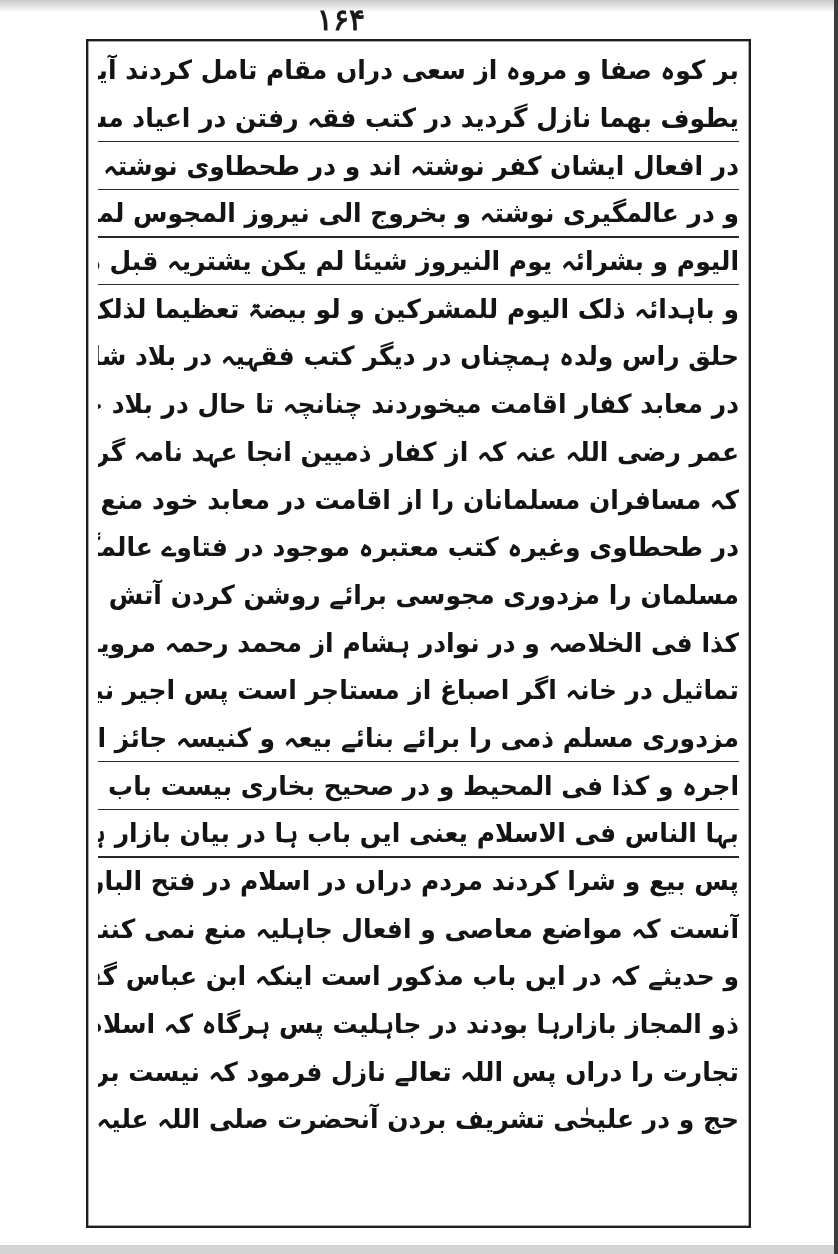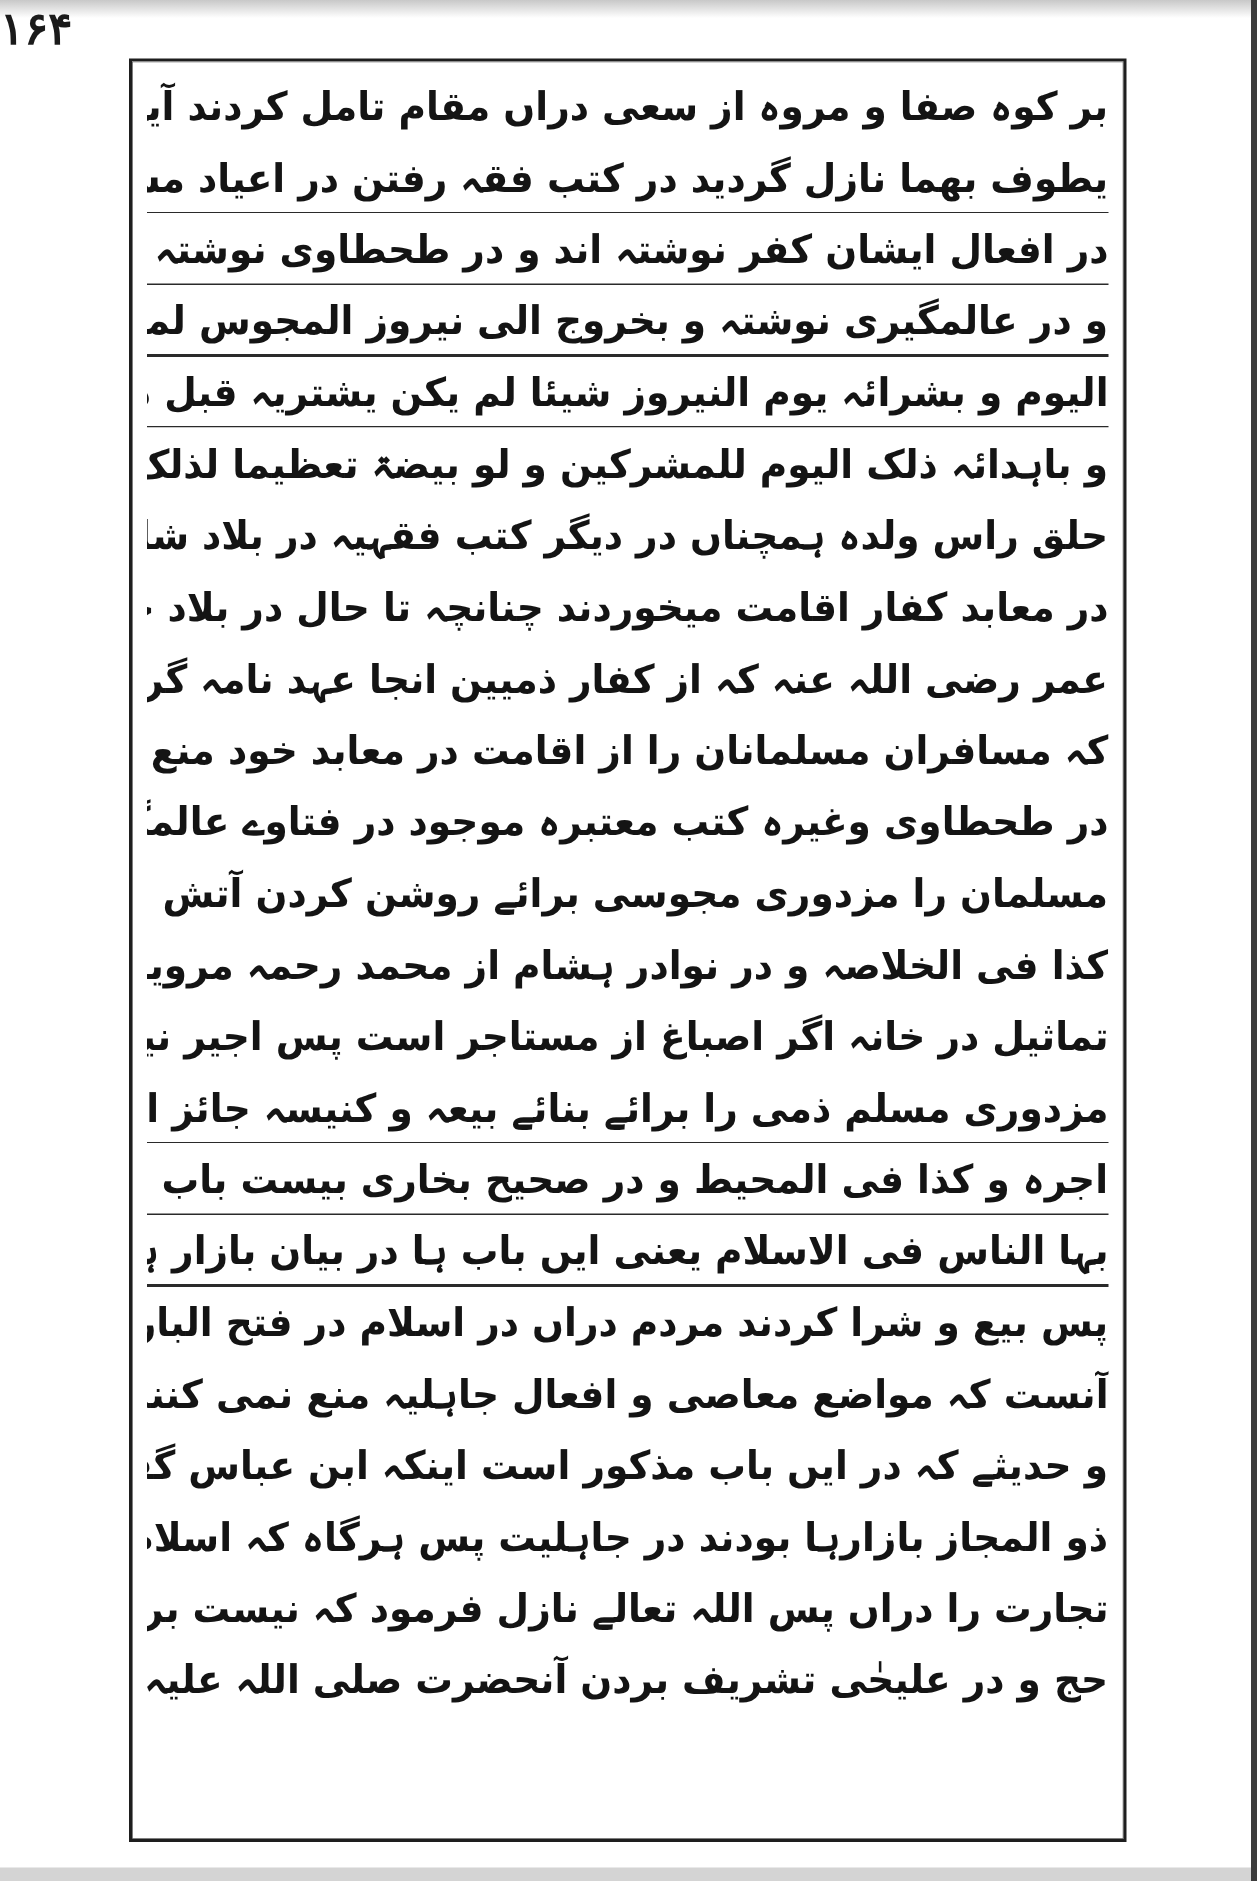--- a/index.html
+++ b/index.html
@@ -15,21 +15,21 @@
   .right-strip {
     position: absolute; right: 0; top: 0; width: 4px; height: 1254px;
     background: #3c3c3c;
   }
   .bottom-bar {
     position: absolute; left: 0; bottom: 0; width: 834px; height: 9px;
     background: #d4d4d4;
   }
   .page-number {
     position: absolute; left: 0; width: 682px; top: 2px;
-    text-align: left; font-size: 30px; font-weight: bold;
+    text-align: center; font-size: 30px; font-weight: bold;
     color: #1a1a1a; direction: rtl; line-height: 36px;
     font-family: "DejaVu Serif", serif; letter-spacing: -2px;
   }
   .text-box {
     position: absolute; left: 86px; top: 39px; width: 665px; height: 1189px;
     border: 2px solid #1e1e1e; box-sizing: border-box;
     box-shadow: 0 0 0 0.5px #555 inset;
   }
   .lines {
     position: absolute; left: 10px; right: 10px; top: 6px; bottom: 6px;

